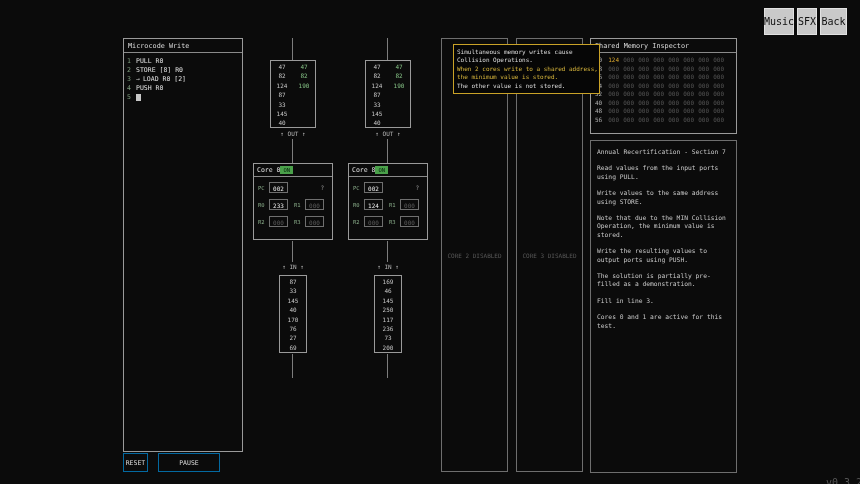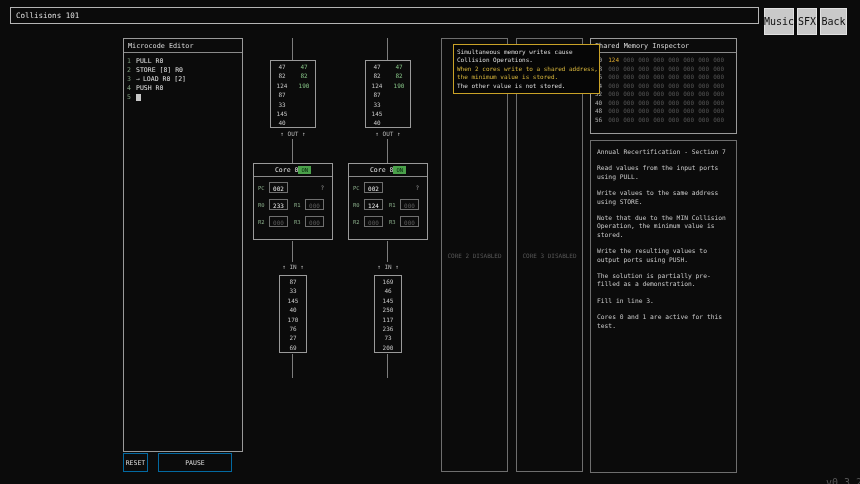--- a/index.html
+++ b/index.html
@@ -37,21 +37,21 @@
   .stack-value{font-size:6px;line-height:9.4px}
   .expected .stack-value{color:#c6c6c6}
   .actual .stack-value{color:#85c285}
   .in-col .stack-value{color:#c6c6c6}
   .flow-label{position:absolute;left:0;width:80px;text-align:center;font-size:6px;color:#b5b5b5}
   .out-label{top:92px}
   .in-label{top:225px}
   .in-box{position:absolute;top:237px;left:26px;width:28px;height:78px;border:1px solid #9a9a9a;padding-top:1px}
   .in-box .stack-col{width:100%}
   .core{position:absolute;top:125px;left:0;width:80px;height:77px;border:1px solid #9a9a9a;background:#0b0b0b}
-  .core-title{display:flex;align-items:center;justify-content:center;height:13px;padding:0 3px;
+  .core-title{display:flex;align-items:center;justify-content:flex-start;height:13px;padding:0 3px;
               border-bottom:1px solid #8a8a8a}
   .core-name{font-size:6.5px;color:#e0e0e0}
   .badge{font-size:5.5px;background:#4aa04a;color:#04200a;padding:0 3px;line-height:8px}
   .core-body{padding:5px 4px 0}
   .pc-row{display:flex;align-items:center;margin-bottom:6px}
   .reg-label{font-size:5.5px;color:#86a886;width:11px;flex:none}
   .reg-box{display:inline-block;min-width:19px;height:11px;border:1px solid #6f6f6f;font-size:6px;
            line-height:9px;text-align:center;color:#ececec;padding-top:1px}
   .reg-box.dim{color:#5c5c5c}
   .flag{margin-left:auto;margin-right:4px;font-size:6px;color:#9a9a9a}
@@ -79,37 +79,34 @@
   .mem-val.hl{color:#d9a62e}
 
   
   #info{position:absolute;left:590px;top:140px;width:147px;height:333px;border:1px solid #6e6e6e;padding:7px 6px}
   .info-p{font-size:6.3px;line-height:8.4px;color:#c9c9c9;margin-bottom:8px}
 
   
   .footer-btn{position:absolute;border:1px solid #0369a1;background:transparent;color:#dcdcdc;font-size:6.5px;
               display:flex;align-items:center;justify-content:center;font-family:inherit;cursor:pointer}
   #btn-reset{left:123px;top:453px;width:25px;height:19px}
-  #btn-pause{left:158px;top:453px;width:74px;height:19px}
+  #btn-pause{left:158px;top:453px;width:62px;height:19px}
   #version{position:absolute;left:826px;top:477px;font-size:10px;color:#565656}
 </style>
 </head>
 <body>
 
 <div id="screen">
 
-  <div id="title-box">
-    <span>Collisions 101</span>
-  </div>
   <button id="btn-music" class="top-btn">Music</button>
   <button id="btn-sfx" class="top-btn">SFX</button>
   <button id="btn-back" class="top-btn">Back</button>
 
   <div id="editor">
-    <div class="panel-title">Microcode Editor</div>
+    <div class="panel-title">Microcode Write</div>
     <div id="editor-lines">
         <div class="ed-line">
           <span class="ed-num">1</span>
           <span class="ed-code">PULL R0</span>
         </div>
         <div class="ed-line">
           <span class="ed-num">2</span>
           <span class="ed-code">STORE [8] R0</span>
         </div>
         <div class="ed-line">

